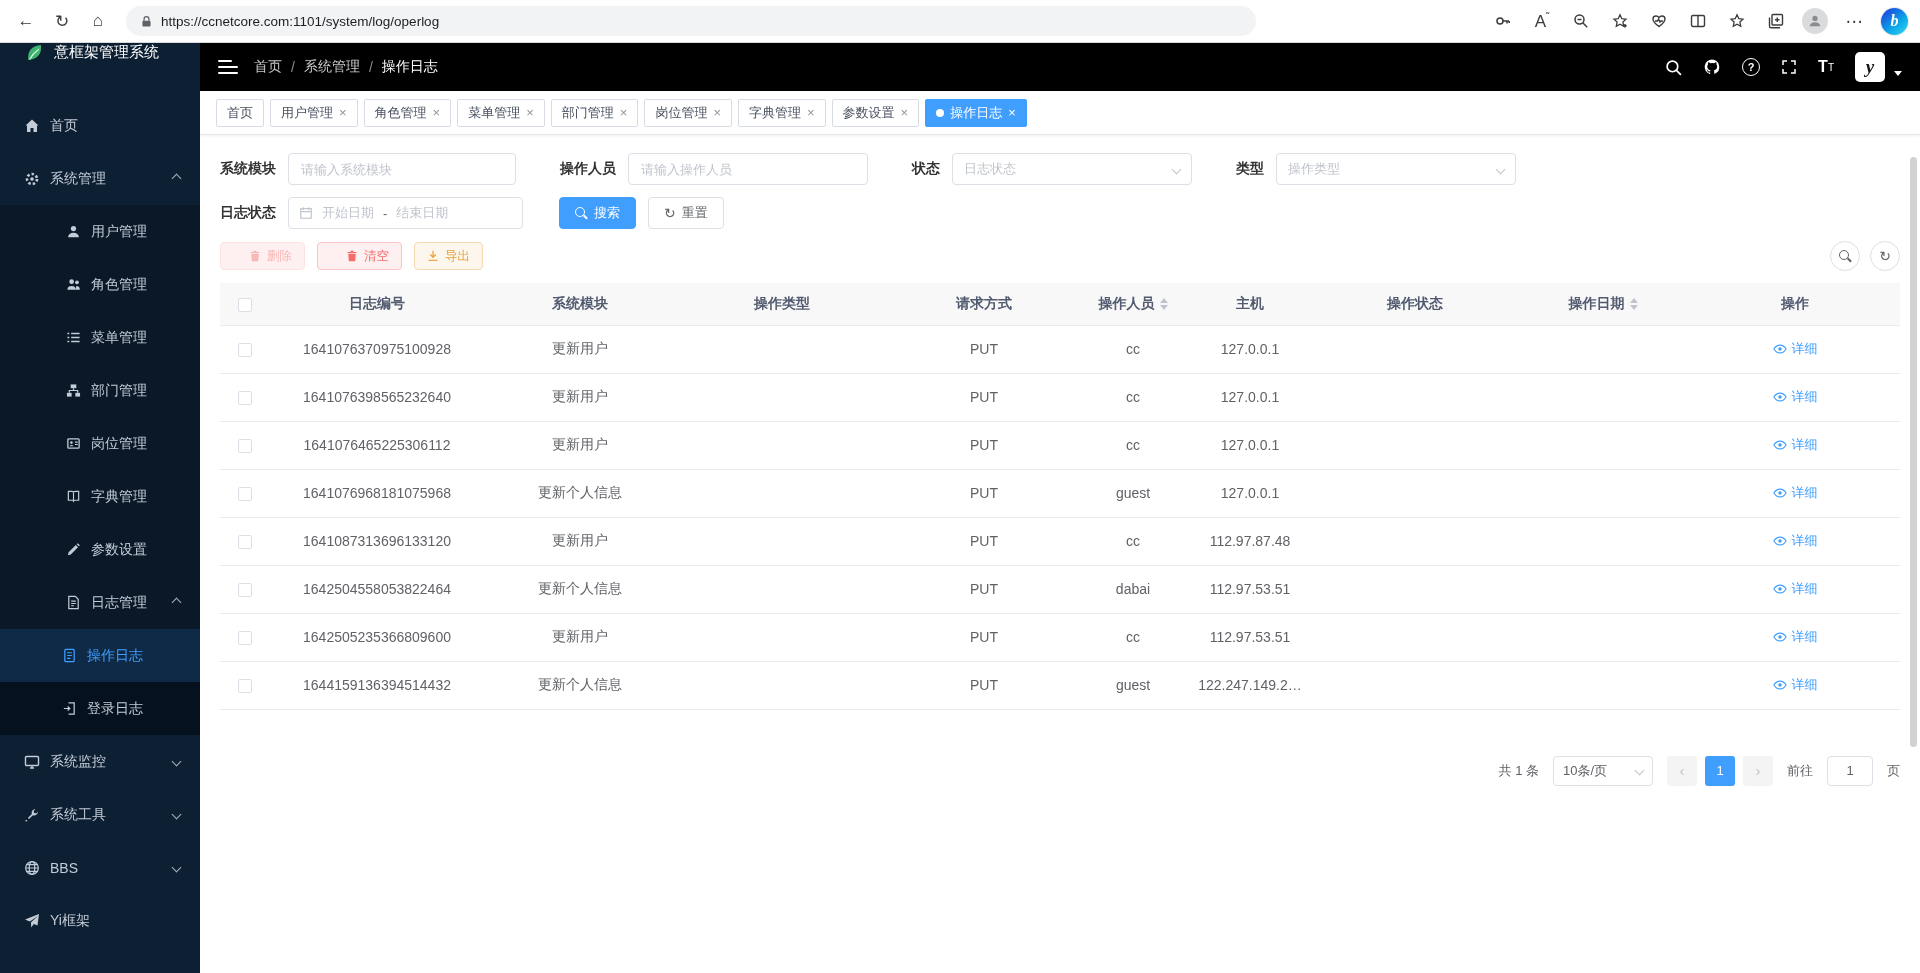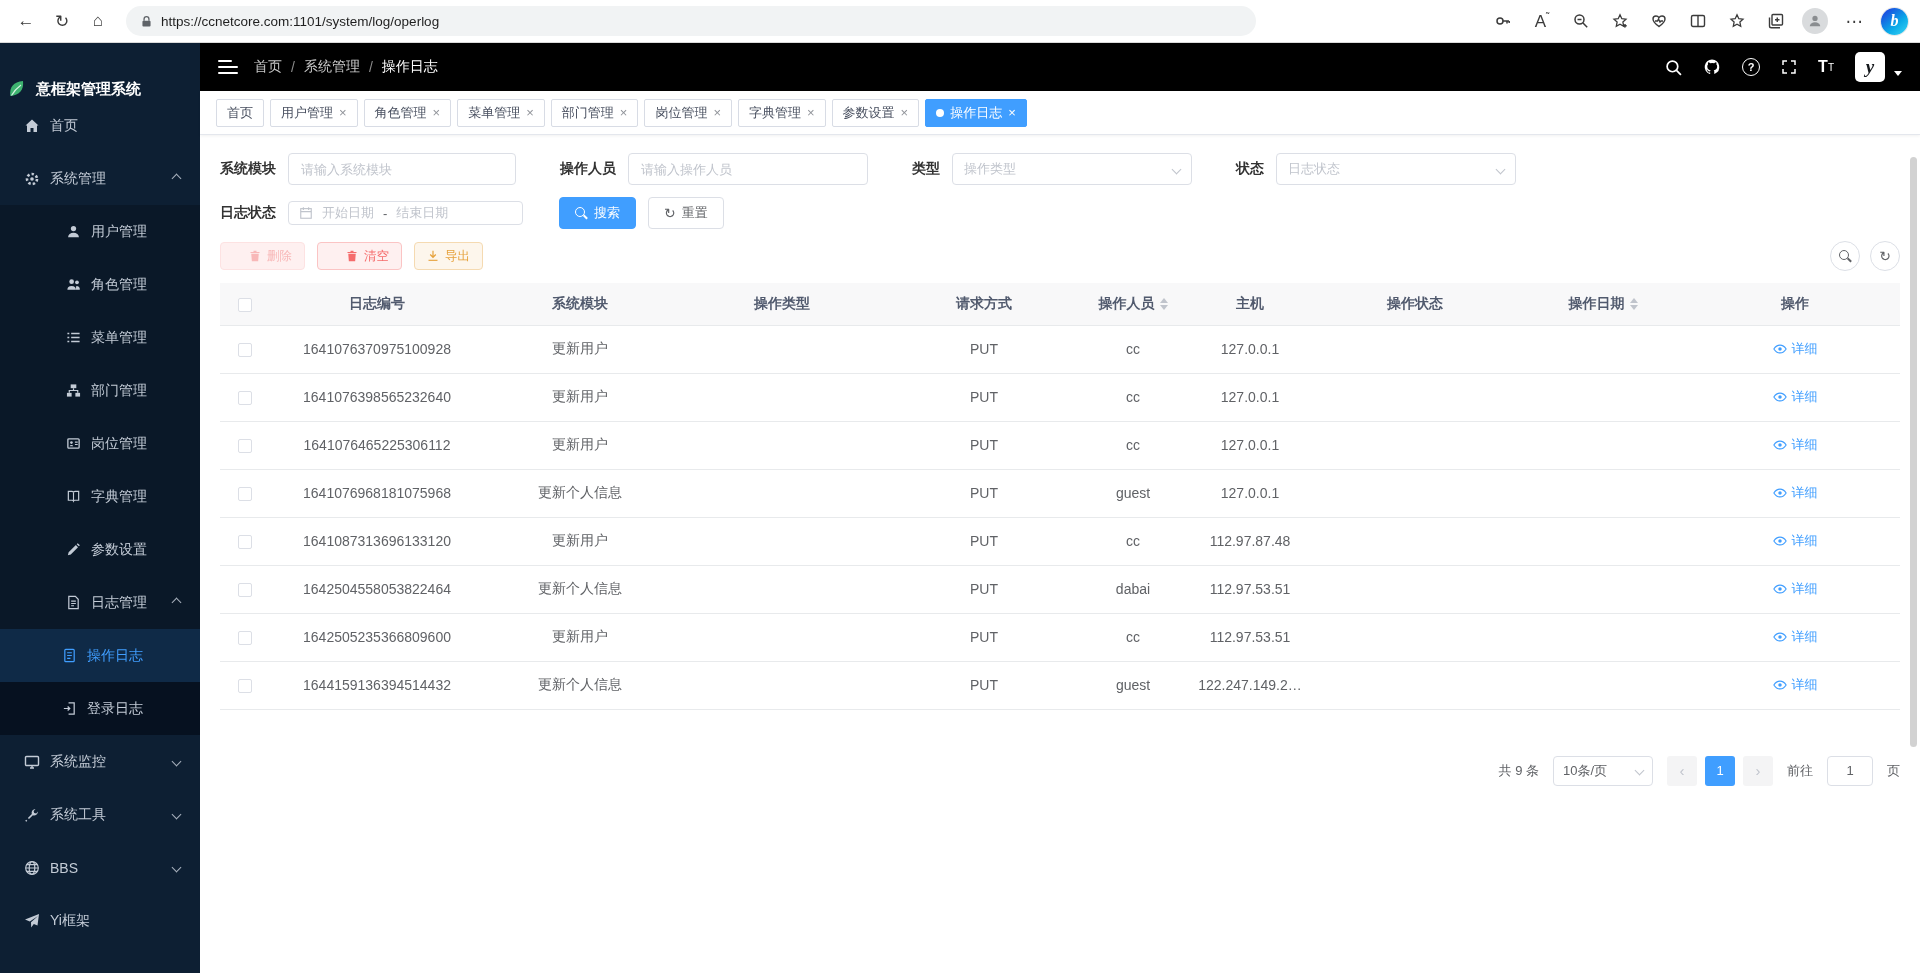--- a/index.html
+++ b/index.html
@@ -25,22 +25,22 @@
     display:flex; align-items:center; justify-content:center;
     font-family:"Liberation Serif","DejaVu Serif",serif; margin-left:6px;
     box-shadow:0 0 0 1px #e8e8e8; }
   .ra-mark { font-size:10px; vertical-align:super; }
 
   
   .app { display:flex; height:930px; }
 
   
   .sidebar { width:200px; flex:0 0 200px; background:#0d1f33; overflow:hidden; }
-  .logo-row { height:56px; display:flex; align-items:flex-end; gap:10px; padding-left:6px;
-    color:#fff; font-size:15px; font-weight:bold; }
+  .logo-row { height:56px; display:flex; align-items:flex-start; gap:10px; padding-left:24px;
+    color:#fff; font-size:15px; font-weight:normal; }
   .mi { display:flex; align-items:center; gap:10px; height:53px; padding:0 14px 0 24px;
     font-size:14px; color:#c3cbd6; cursor:pointer; }
   .mi.sub  { padding-left:66px; background:#0a1828; }
   .mi.sub2 { padding-left:62px; background:#061120; }
   .mi.active { color:#409eff; background:#0f2a47; }
   .mi .chevron { margin-left:auto; margin-right:6px; opacity:.85; }
   .chevron { display:inline-block; width:7px; height:7px;
     border-right:1.5px solid currentColor; border-bottom:1.5px solid currentColor; }
   .chevron.down { transform:rotate(45deg); }
   .chevron.up   { transform:rotate(-135deg); }
@@ -93,21 +93,21 @@
   .f-label { font-size:14px; font-weight:bold; color:#333; margin-right:12px; white-space:nowrap; }
   .f-input { width:228px; height:32px; border:1px solid #dcdfe6; border-radius:4px;
     padding:0 12px; font-size:13px; color:#606266; outline:none; }
   .f-input.w240 { width:240px; }
   .f-input::placeholder { color:#c0c4cc; }
   .f-select { width:240px; height:32px; border:1px solid #dcdfe6; border-radius:4px;
     display:flex; align-items:center; justify-content:space-between; padding:0 11px;
     cursor:pointer; background:#fff; }
   .sel-ph { font-size:13px; color:#c0c4cc; }
   .sel-caret { color:#c0c4cc; margin-top:-3px; }
-  .date-range { width:235px; height:24px; border:1px solid #dcdfe6; border-radius:4px;
+  .date-range { width:235px; height:32px; border:1px solid #dcdfe6; border-radius:4px;
     display:flex; align-items:center; gap:9px; padding:0 10px; color:#c0c4cc;
     font-size:13px; cursor:pointer; background:#fff; }
   .d-sep { color:#606266; }
   .gap36 { width:36px; }
 
   .btn { display:inline-flex; align-items:center; justify-content:center; gap:6px;
     height:32px; padding:0 15px; border-radius:4px; font-size:13px; border:1px solid #dcdfe6;
     background:#fff; color:#606266; }
   .btn-primary { background:#409eff; border-color:#409eff; color:#fff; }
   .btn + .btn { margin-left:12px; }
@@ -473,30 +473,30 @@
       <div class="filter-row">
         <div class="filter-item">
           <label class="f-label">系统模块</label>
           <input class="f-input" placeholder="请输入系统模块" style="">
         </div>
         <div class="filter-item">
           <label class="f-label">操作人员</label>
           <input class="f-input w240" placeholder="请输入操作人员" style="">
         </div>
         <div class="filter-item">
+          <label class="f-label">状态</label>
+          <div class="f-select">
+            <span class="sel-ph">日志状态</span>
+            <span class="sel-caret"><span class="chevron down"></span></span>
+          </div>
+        </div>
+        <div class="filter-item">
           <label class="f-label">类型</label>
           <div class="f-select">
             <span class="sel-ph">操作类型</span>
-            <span class="sel-caret"><span class="chevron down"></span></span>
-          </div>
-        </div>
-        <div class="filter-item">
-          <label class="f-label">状态</label>
-          <div class="f-select">
-            <span class="sel-ph">日志状态</span>
             <span class="sel-caret"><span class="chevron down"></span></span>
           </div>
         </div>
       </div>
 
       <div class="filter-row">
         <div class="filter-item" style="margin-right:0;">
           <label class="f-label">日志状态</label>
           <div class="date-range">
             <svg width="14" height="14" viewBox="0 0 16 16" fill="none" stroke="#c0c4cc" stroke-width="1.3">
@@ -750,21 +750,21 @@
                   </svg>
                   <span>详细</span>
                 </span>
               </td>
             </tr>
 
         </tbody>
       </table>
 
       <div class="pagination">
-        <span>共 9 条</span>
+        <span>共 1 条</span>
         <div class="psize">
           <span>10条/页</span>
           <span class="sel-caret"><span class="chevron down"></span></span>
         </div>
         <div class="pg-group">
           <button class="page-btn prev"></button>
           <button class="page-btn num">1</button>
           <button class="page-btn next"></button>
         </div>
         <span>前往</span>

